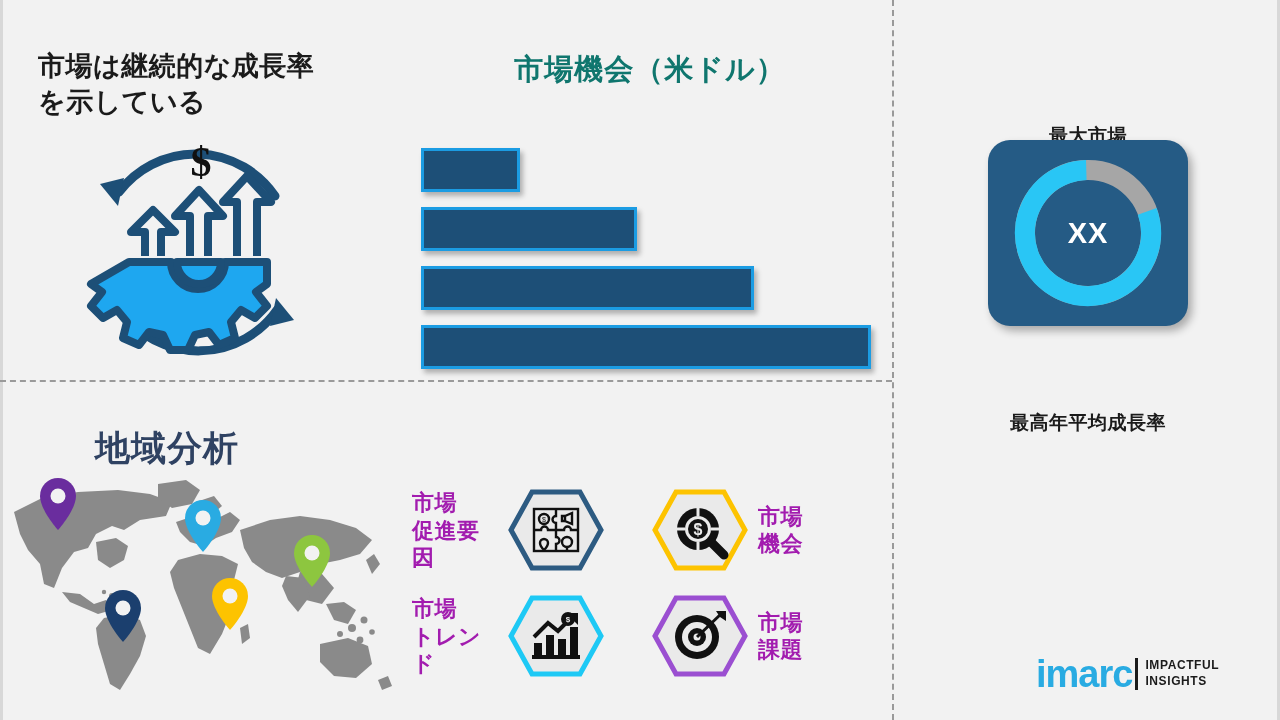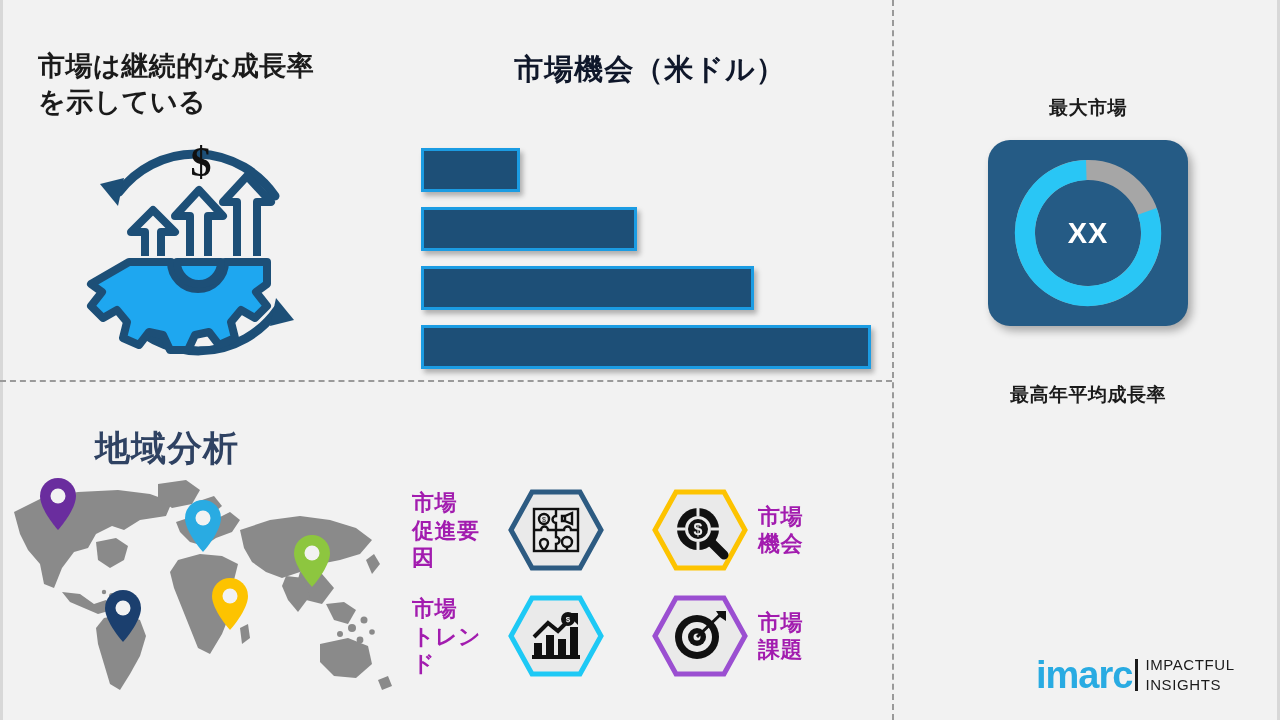--- a/index.html
+++ b/index.html
@@ -24,36 +24,36 @@
   .edge-right { position:absolute; right:0; top:0; width:3px; height:720px; background:#d8d8d8; }
 
   
   .growth-title {
     position:absolute; left:38px; top:48px; width:340px;
     font-size:27px; font-weight:bold; color:#1b1b1b; line-height:1.35;
     letter-spacing:.5px;
   }
   .opp-title {
     position:absolute; left:420px; top:50px; width:460px;
-    text-align:center; font-size:29px; font-weight:bold; color:#0f172a;
+    text-align:center; font-size:29px; font-weight:bold; color:#0f766e;
     letter-spacing:1px;
   }
   .region-title {
     position:absolute; left:95px; top:425px; width:270px;
     font-size:35px; font-weight:bold; color:#2f4262;
     letter-spacing:1px;
   }
   .dyn-title {
     position:absolute; left:420px; top:423px; width:440px;
     text-align:center; font-size:30px; font-weight:bold; color:#2f4262;
     letter-spacing:1px;
   }
   .donut-title {
     position:absolute; width:280px; text-align:center;
-    font-size:19px; font-weight:bold; color:#1b1b1b; letter-spacing:.5px;
+    font-size:19px; font-weight:bold; color:#1b1b1b; letter-spacing:.5px;margin-top:28px;
   }
   #donut-title-1 { left:948px; top:95px; }
   #donut-title-2 { left:948px; top:382px; }
 
   
   .growth-icon { position:absolute; left:72px; top:134px; width:250px; height:232px; }
 
   
   .bars { position:absolute; left:421px; top:148px; width:450px; height:200px; }
   .bar-row { position:relative; height:44px; margin-bottom:15px; }
@@ -97,21 +97,21 @@
   #dyn-challenges  { left:652px; top:595px; }
 
   
   .logo { position:absolute; left:1036px; top:655px; display:flex; align-items:center; }
   .logo-mark {
     font-size:38px; font-weight:bold; color:#29abe2;
     letter-spacing:-1px; line-height:1;text-align:right;
   }
   .logo-bar { width:3px; height:32px; background:#1b1b1b; margin:0 7px 0 3px; }
   .logo-tag {
-    font-size:15px; font-weight:normal; color:#1b1b1b;
+    font-size:12px; font-weight:bold; color:#1b1b1b;
     line-height:1.3; letter-spacing:.6px; white-space:pre-line;
   }
 </style>
 </head>
 <body>
 
 <div class="slide">
 
   <div class="edge-left"></div>
   <div class="edge-right"></div>

